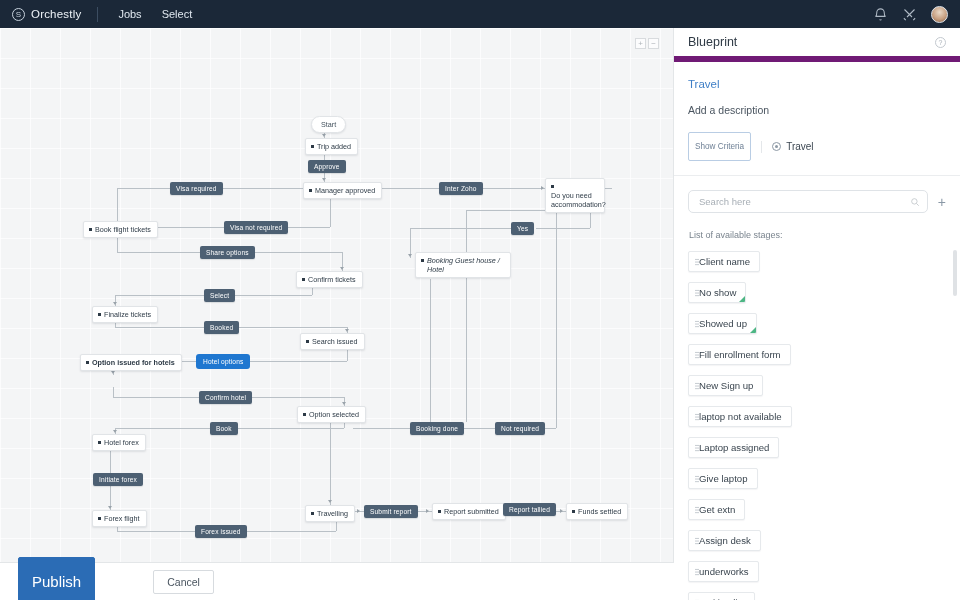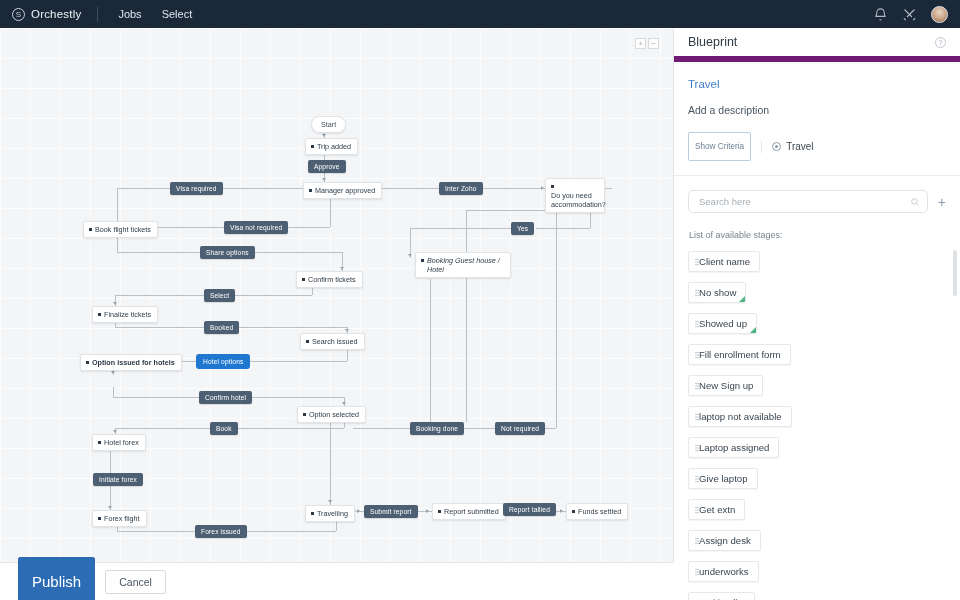--- a/index.html
+++ b/index.html
@@ -138,20 +138,21 @@
   }
   .btn-primary {
     background: #2b6cb5; color: #fff; border: 1px solid #2b6cb5;
     font-size: 15px; padding: 15px 13px; border-radius: 2px; cursor: pointer;
     font-family: "Liberation Sans", sans-serif;
   }
   .btn-ghost {
     background: #fff; color: #4a5560; border: 1px solid #d7dbdf;
     font-size: 10.5px; padding: 5px 13px; border-radius: 2px; cursor: pointer;
     font-family: "Liberation Sans", sans-serif;
+    margin-left: 48px;
   }
 
   
   .panel {
     position: absolute; top: 28px; left: 674px;
     width: 286px; height: 572px;
     background: #ffffff;
     overflow: hidden;
   }
   .panel-head {

